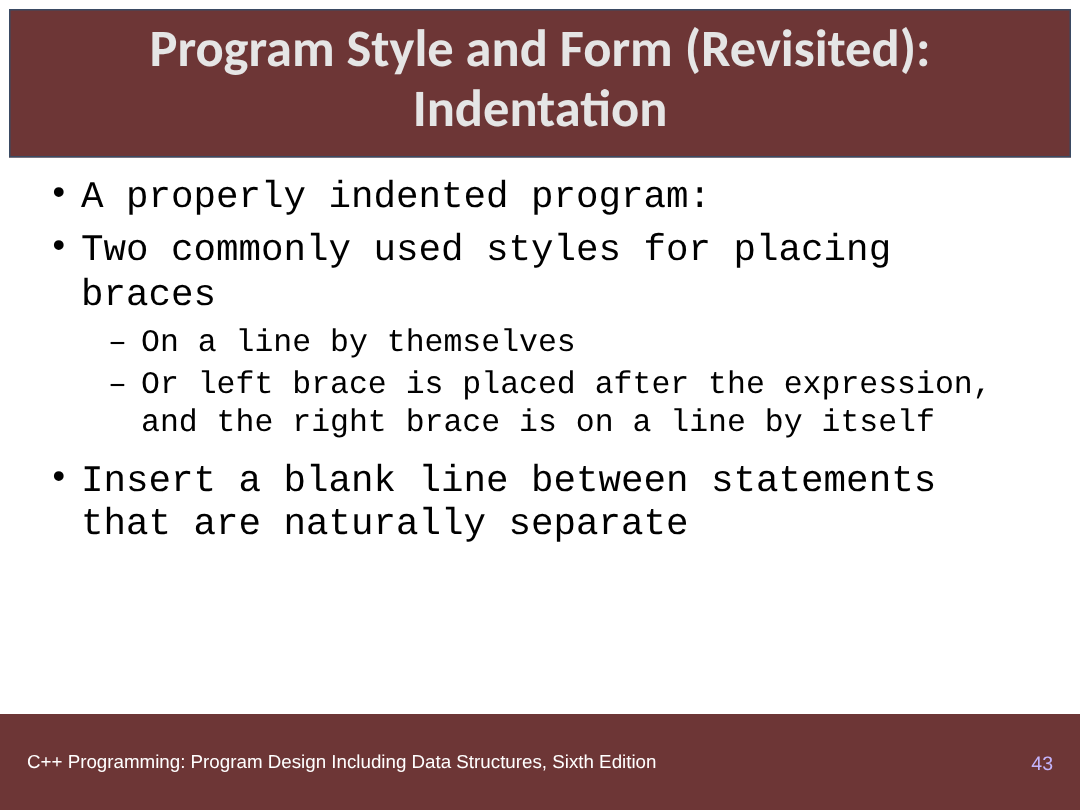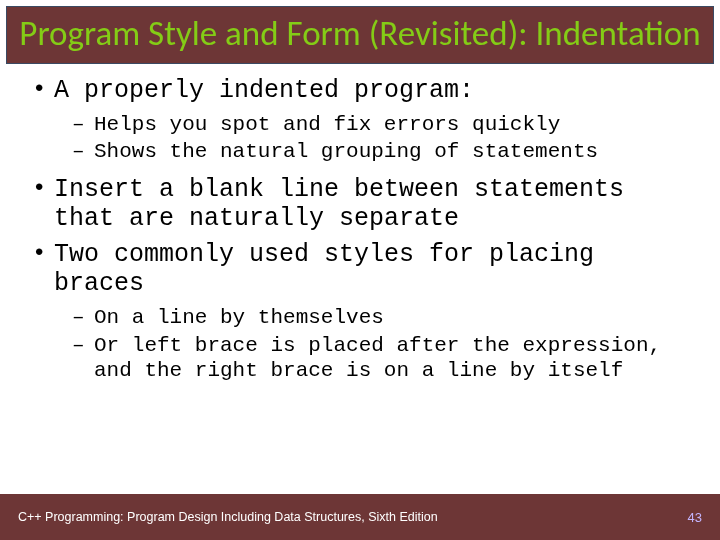--- a/index.html
+++ b/index.html
@@ -13,22 +13,22 @@
     overflow: hidden;
   }
   .title-bar {
     background: #6d3636;
     border: 1px solid #3a4a63;
     margin: 6px 6px 0 6px;
     padding: 6px 10px 10px 10px;
     text-align: center;
   }
   .title-bar h1 {
-    color: #84cc16;
-    font-weight: 400;
+    color: #e5e5e5;
+    font-weight: 700;
     font-size: 35px;
     line-height: 1.15;
     font-family: "Calibri", "Segoe UI", Arial, sans-serif;
     text-align: center;
   }
   .content {
     padding: 12px 28px 0 28px;
     font-family: Liberation Mono, monospace;
   }
   ul.top {
@@ -66,21 +66,21 @@
     position: absolute;
     left: 0;
     top: 0;
     color: #000;
   }
   .footer {
     position: absolute;
     bottom: 0;
     left: 0;
     right: 0;
-    height: 46px;
+    height: 64px;
     background: #6d3636;
     display: flex;
     align-items: center;
     justify-content: space-between;
     padding: 0 18px;
   }
   .footer-left {
     color: #fff;
     font-size: 12.5px;
     font-family: Arial, sans-serif;
@@ -95,34 +95,30 @@
 <body>
 
 <div class="title-bar">
   <h1>Program Style and Form (Revisited): Indentation</h1>
 </div>
 
 <div class="content">
   <ul class="top">
     <li>
       <span>A properly indented program:</span>
-      <ul class="sub">
-        <li><span>Helps you spot and fix errors quickly</span></li>
-        <li><span>Shows the natural grouping of statements</span></li>
-      </ul>
-    </li>
-    <li>
-      <span>Insert a blank line between statements that are naturally separate</span>
     </li>
     <li>
       <span>Two commonly used styles for placing braces</span>
       <ul class="sub">
         <li><span>On a line by themselves</span></li>
         <li><span>Or left brace is placed after the expression, and the right brace is on a line by itself</span></li>
       </ul>
+    </li>
+    <li>
+      <span>Insert a blank line between statements that are naturally separate</span>
     </li>
   </ul>
 </div>
 
 <div class="footer">
   <div class="footer-left">C++ Programming: Program Design Including Data Structures, Sixth Edition</div>
   <div class="footer-right">43</div>
 </div>
 
 </body></html>

